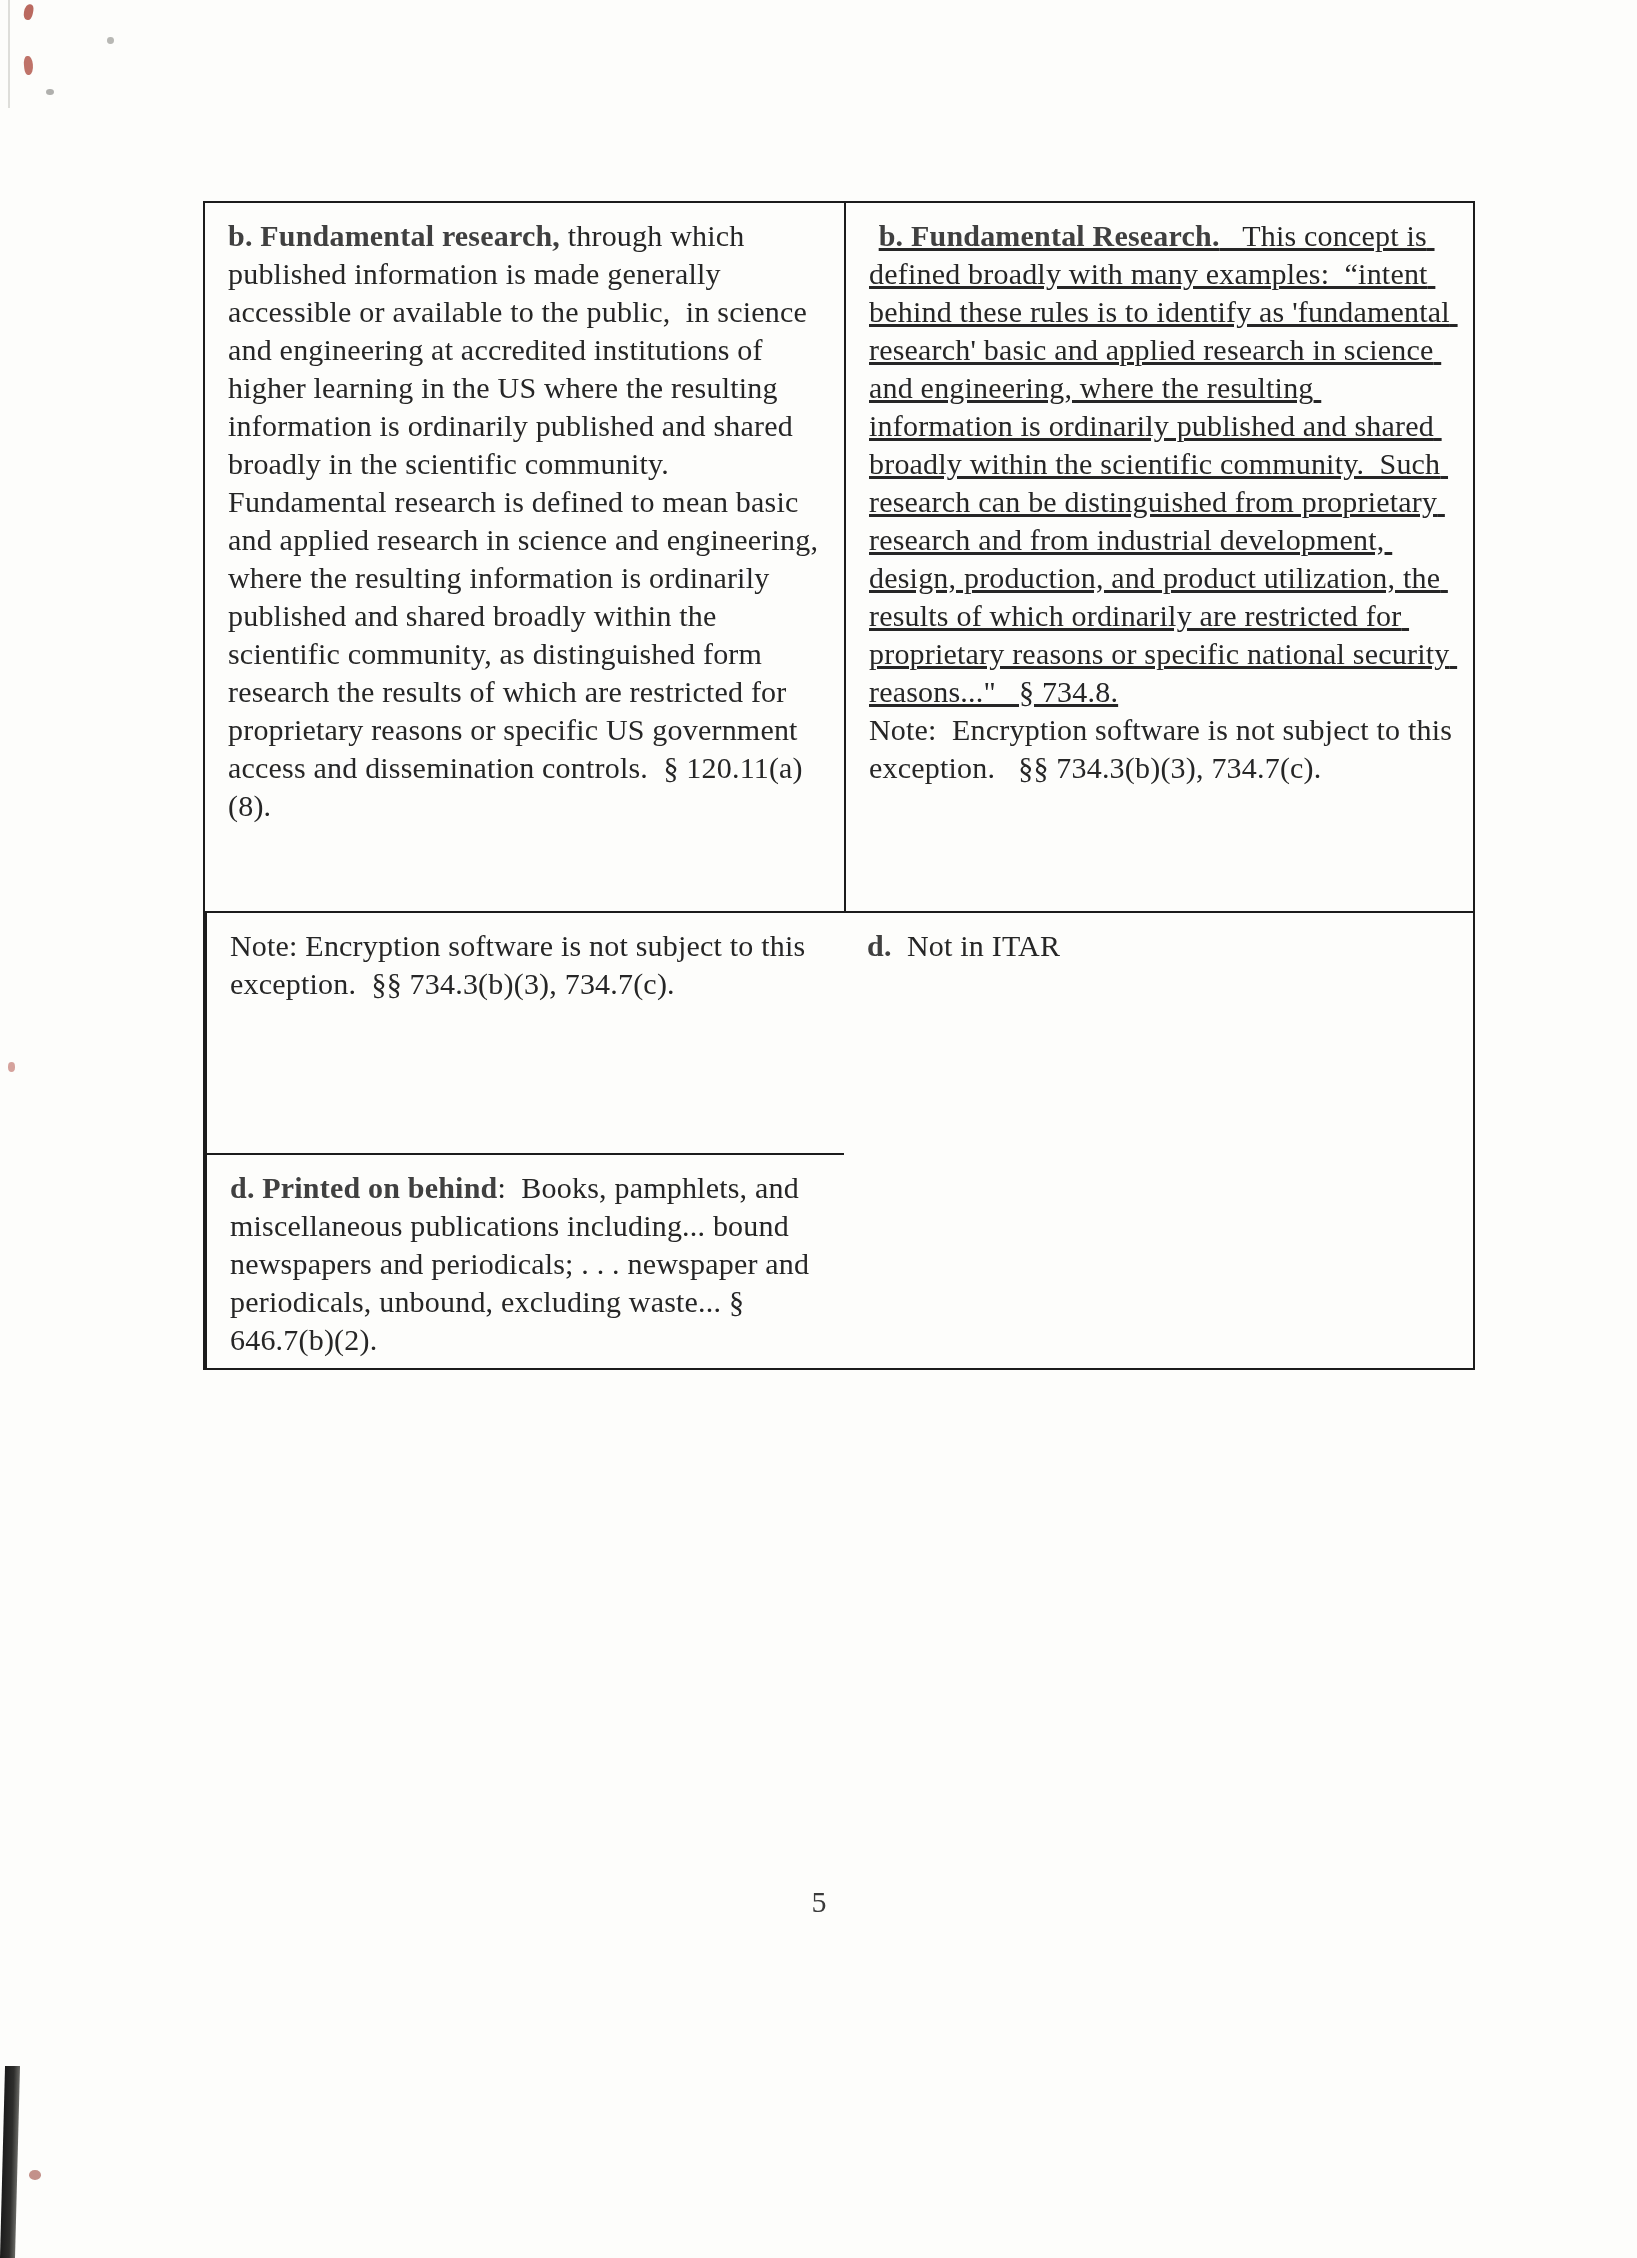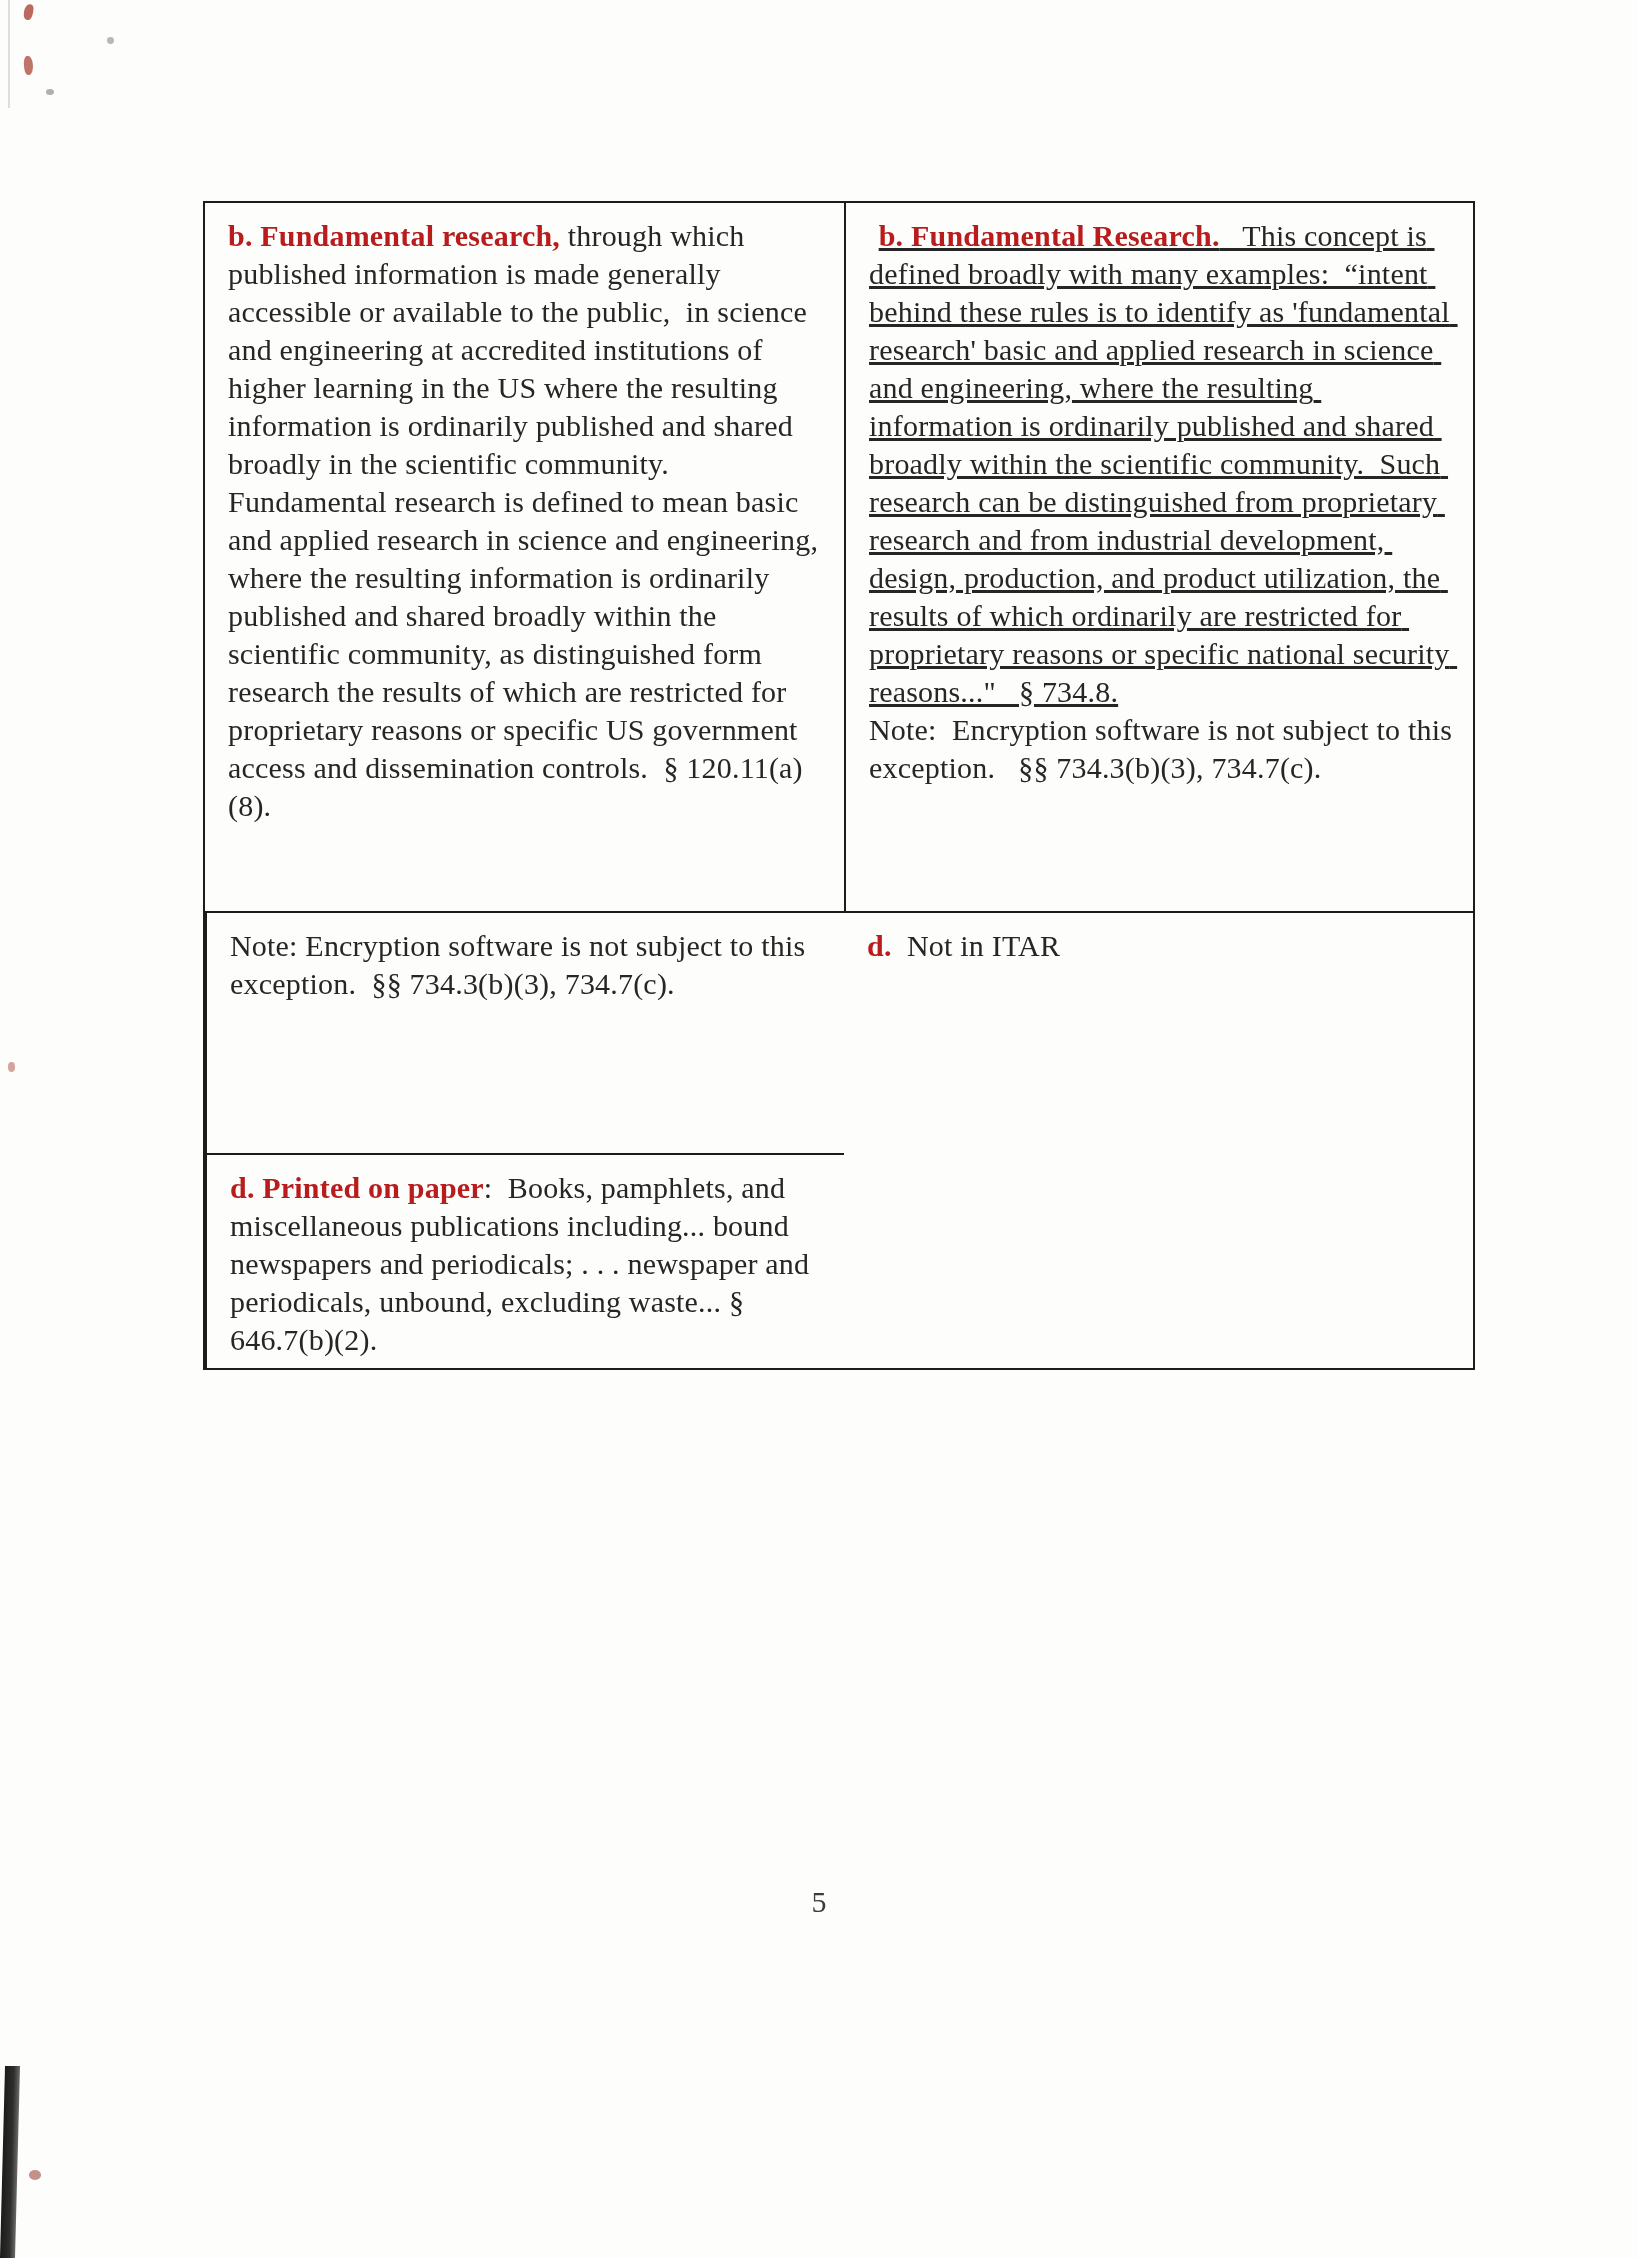--- a/index.html
+++ b/index.html
@@ -34,21 +34,21 @@
     padding: 13.5px 13.5px 9.7px 23px;
     overflow: hidden;
     font-size: 30px;
     line-height: 38px;
     letter-spacing: 0.2px;
   }
   .cell.col-right { border-left: 2.9px solid #1c1c1c; }
   .cell.row-2, .cell.row-3 { border-top: 2.9px solid #1c1c1c; }
 
   .cell p { margin: 0; white-space: pre-wrap; }
-  .lead { font-weight: bold; color: #b91c1c; }
+  .lead { font-weight: bold; color: #404040; }
   .para-indent { text-indent: 9.7px; text-decoration: underline; }
   .note-gap { margin-top: 38px; }
 
   
   .page-number {
     position: absolute;
     left: 0;
     top: 1885px;
     width: 1638px;
     text-align: center;
@@ -114,21 +114,21 @@
 
     <div class="cell col-right row-2">
       <p>Note: Encryption software is not subject to this exception.  §§ 734.3(b)(3), 734.7(c).</p>
     </div>
 
     <div class="cell col-left row-3">
       <p><span class="lead">d.</span><span>  Not in ITAR</span></p>
     </div>
 
     <div class="cell col-right row-3">
-      <p><span class="lead">d. Printed on paper</span><span>:  Books, pamphlets, and miscellaneous publications including... bound newspapers and periodicals; . . . newspaper and periodicals, unbound, excluding waste... § 646.7(b)(2).</span></p>
+      <p><span class="lead">d. Printed on behind</span><span>:  Books, pamphlets, and miscellaneous publications including... bound newspapers and periodicals; . . . newspaper and periodicals, unbound, excluding waste... § 646.7(b)(2).</span></p>
     </div>
 
   </div>
 
   <div class="page-number">5</div>
 
   <div class="artifact red-mark-1"></div>
   <div class="artifact red-mark-2"></div>
   <div class="artifact red-mark-3"></div>
   <div class="artifact red-mark-4"></div>

